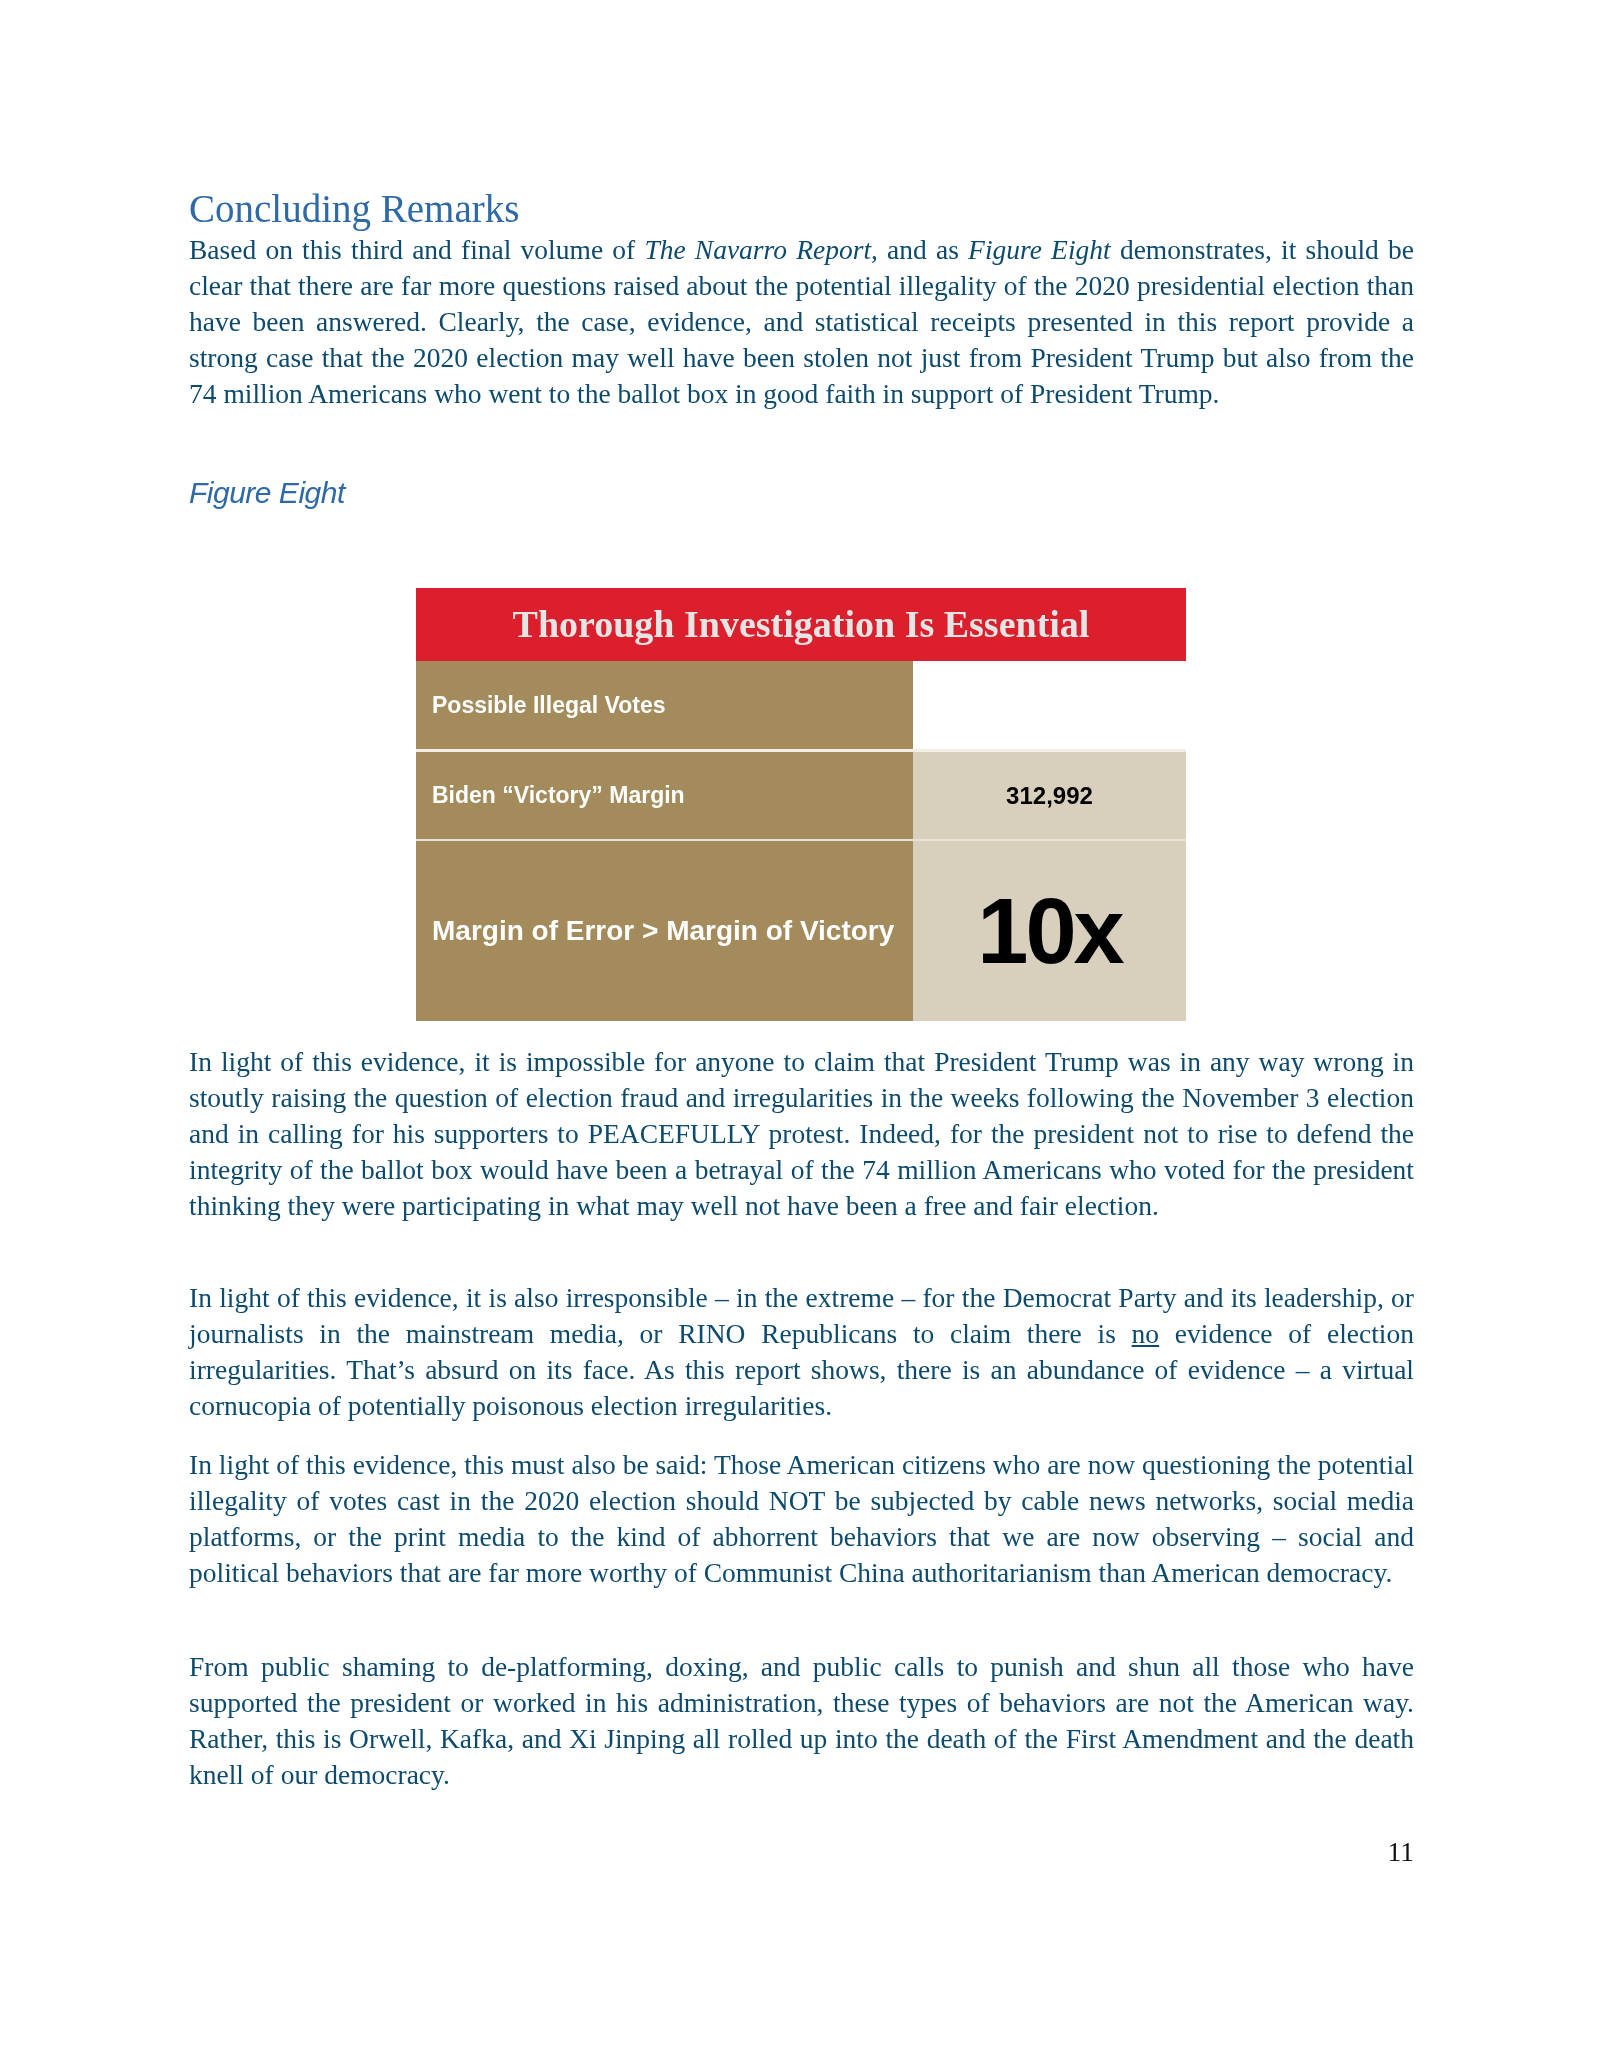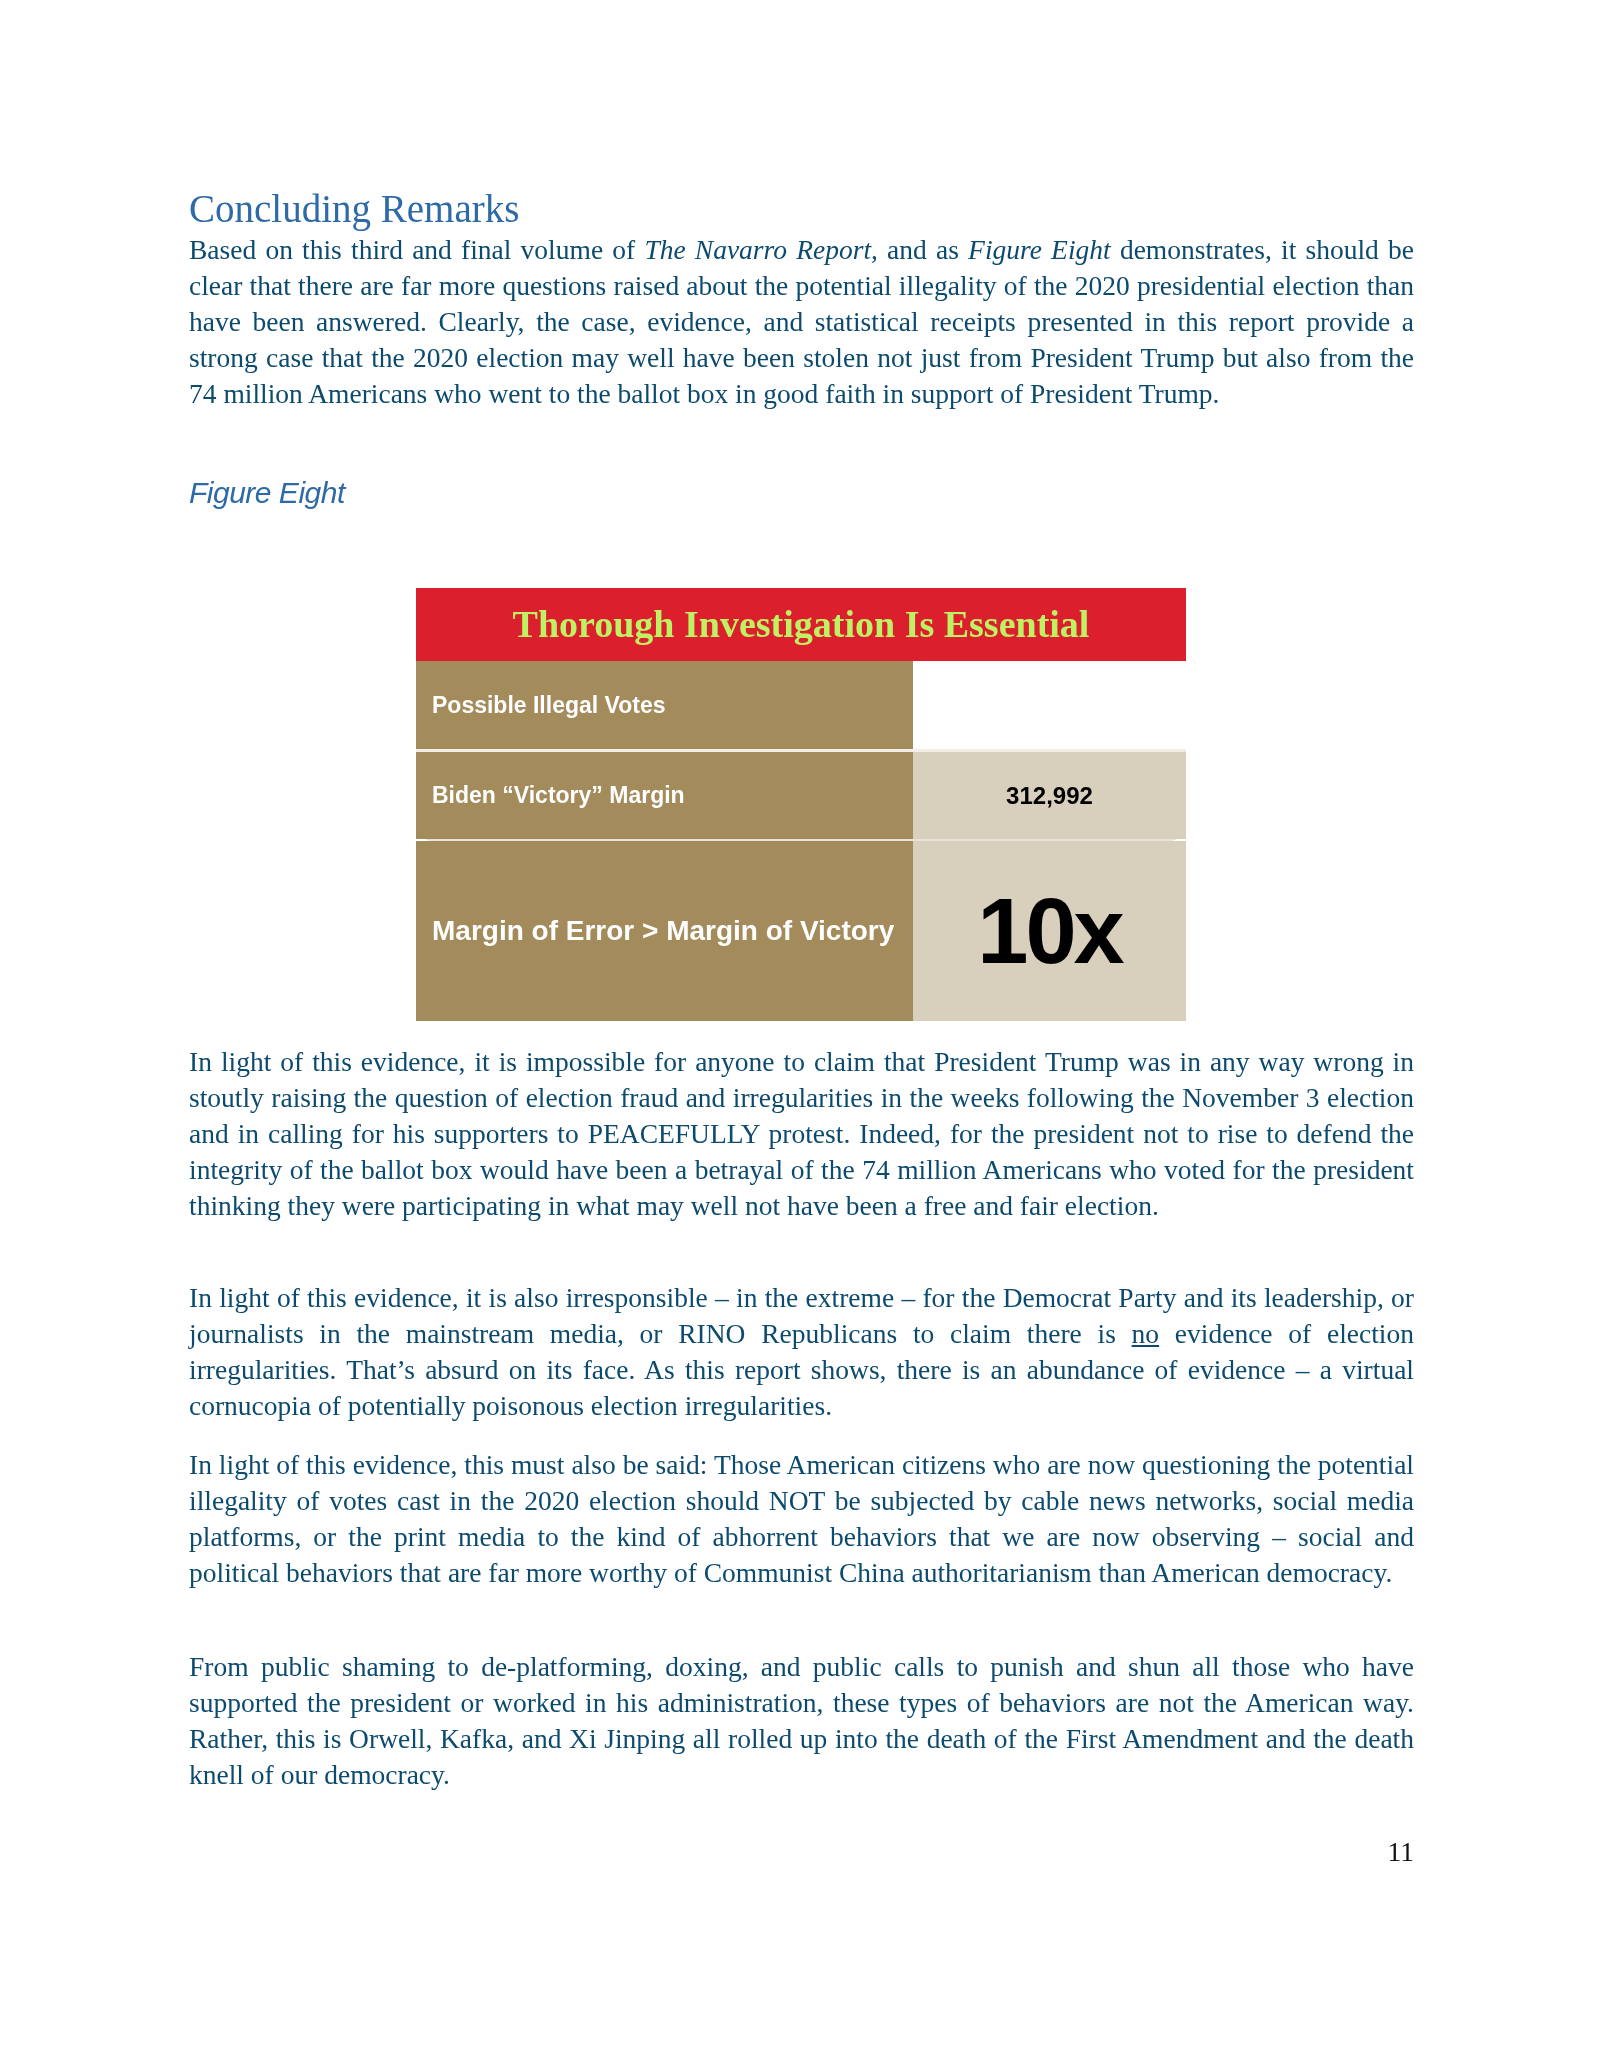--- a/index.html
+++ b/index.html
@@ -3,26 +3,26 @@
 <meta charset="utf-8">
 <style>
   html, body { margin: 0; padding: 0; background: #ffffff; }
   body { width: 1600px; height: 2070px; position: relative; overflow: hidden; }
   .page { position: absolute; left: 0; top: 0; width: 1600px; height: 2070px; background: #fff; }
   .heading { position: absolute; left: 189px; top: 186px; font-size: 39px; color: #2e6aa8; font-family: "Liberation Serif", serif; }
   .para { position: absolute; left: 189px; width: 1225px; font-size: 27.5px; line-height: 36px; text-align: justify; font-family: "Liberation Serif", serif; color: #0c4a6e; }
   .para i { font-style: italic; }
   .figlabel { position: absolute; left: 189px; top: 476px; font-size: 30px; font-style: italic; color: #2e6aa8; font-family: "Liberation Sans", sans-serif; letter-spacing: -0.5px; }
   .table { position: absolute; left: 416px; top: 588px; width: 770px; height: 433px; }
-  .thead { position: absolute; left: 0; top: 0; width: 770px; height: 73px; background: #dc1f2c; color: #bef264; font-family: "Liberation Serif", serif; font-weight: bold; font-size: 38px; text-align: center; line-height: 73px; }
+  .thead { position: absolute; left: 0; top: 0; width: 770px; height: 73px; background: #dc1f2c; color: #e5e5e5; font-family: "Liberation Serif", serif; font-weight: bold; font-size: 38px; text-align: center; line-height: 73px; }
   .row { position: absolute; left: 0; width: 770px; }
   .lbl { position: absolute; left: 0; top: 0; width: 497px; height: 100%; background: #a48b5c; color: #fff; font-family: "Liberation Sans", sans-serif; font-weight: bold; font-size: 23px; display: flex; align-items: center; padding-left: 16px; box-sizing: border-box; }
   .val { position: absolute; left: 497px; top: 0; width: 273px; height: 100%; background: #d9cfbd; color: #000; font-family: "Liberation Sans", sans-serif; font-weight: bold; display: flex; align-items: center; justify-content: center; }
   .r1 { top: 73px; height: 88px; border-bottom: 3px solid #f2eee6; }
-  .r2 { top: 164px; height: 87px; border-bottom: 2px solid #e8e2d6; border-radius: 17px; }
+  .r2 { top: 164px; height: 87px; border-bottom: 2px solid #e8e2d6; }
   .r3 { top: 253px; height: 180px; }
   .r3 .lbl { font-size: 28px; }
   .pagenum { position: absolute; right: 186px; top: 1836px; font-size: 27.5px; font-family: "Liberation Serif", serif; color: #111; }
   u { text-decoration: underline; }
 </style>
 </head>
 <body>
 
 <div class="page">
   <div class="heading">Concluding Remarks</div>

